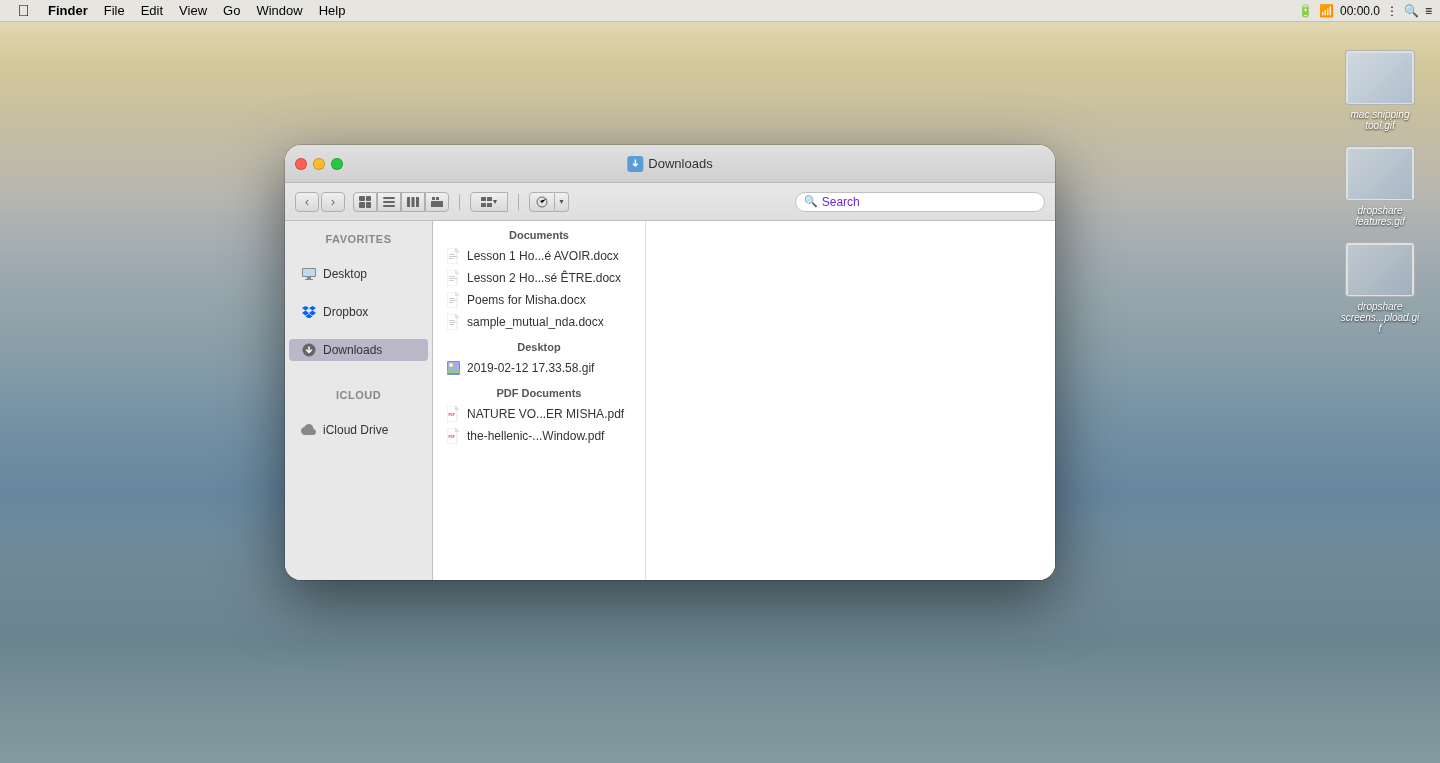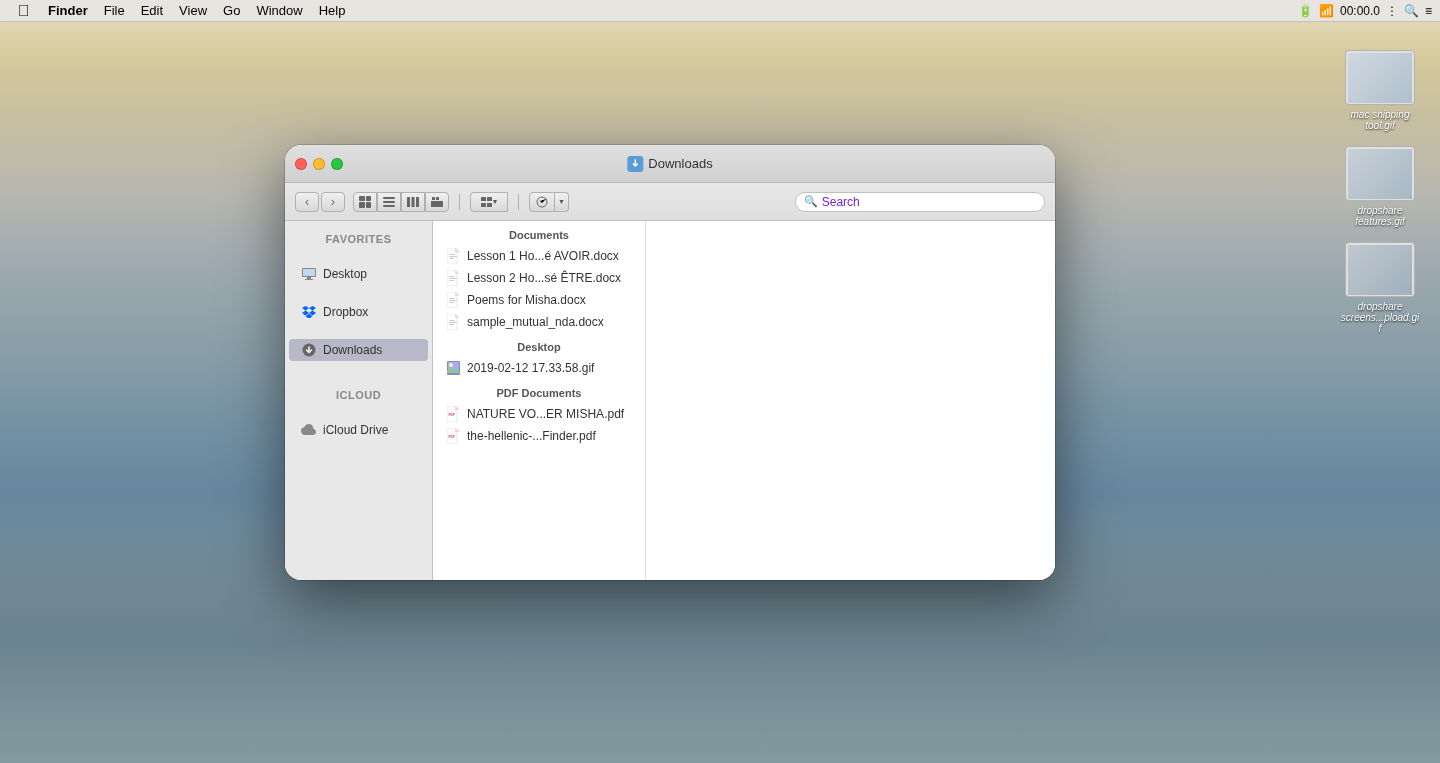--- a/index.html
+++ b/index.html
@@ -751,21 +751,21 @@
 
       <div class="file-item">
         <div class="file-icon">
           <svg width="13" height="16" viewBox="0 0 13 16">
             <rect x="0" y="0" width="10" height="16" rx="1" fill="white" stroke="#ccc" stroke-width="0.5"></rect>
             <path d="M8 0l5 4H8V0z" fill="#ffcccc"></path>
             <rect x="1" y="1" width="7" height="13" fill="white" rx="0.5"></rect>
             <text x="1.5" y="10" font-size="3" fill="#cc4444" font-family="sans-serif" font-weight="bold">PDF</text>
           </svg>
         </div>
-        <span>the-hellenic-...Finder.pdf</span>
+        <span>the-hellenic-...Window.pdf</span>
       </div>
 
     </div>
 
     <div class="finder-preview"></div>
 
   </div>
 </div>
 
 </body></html>

